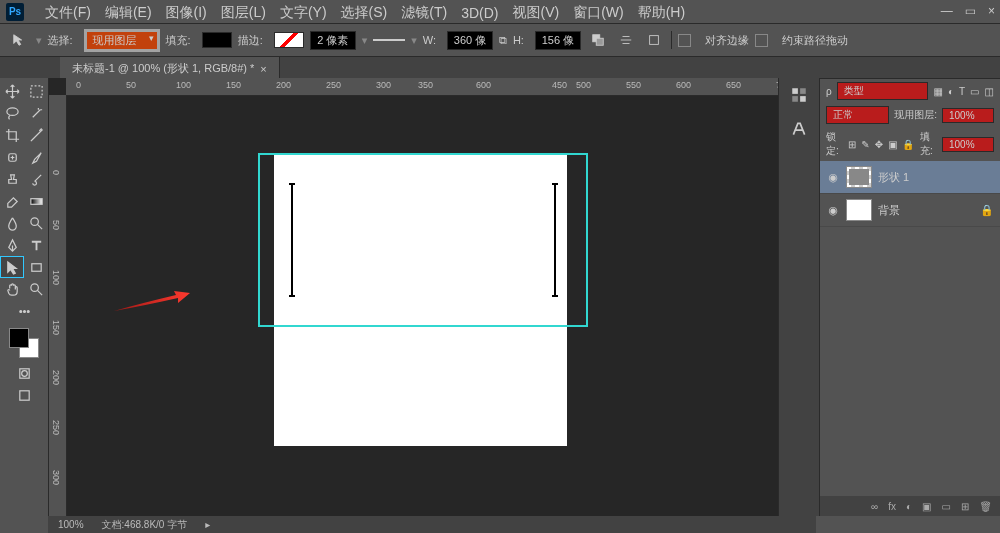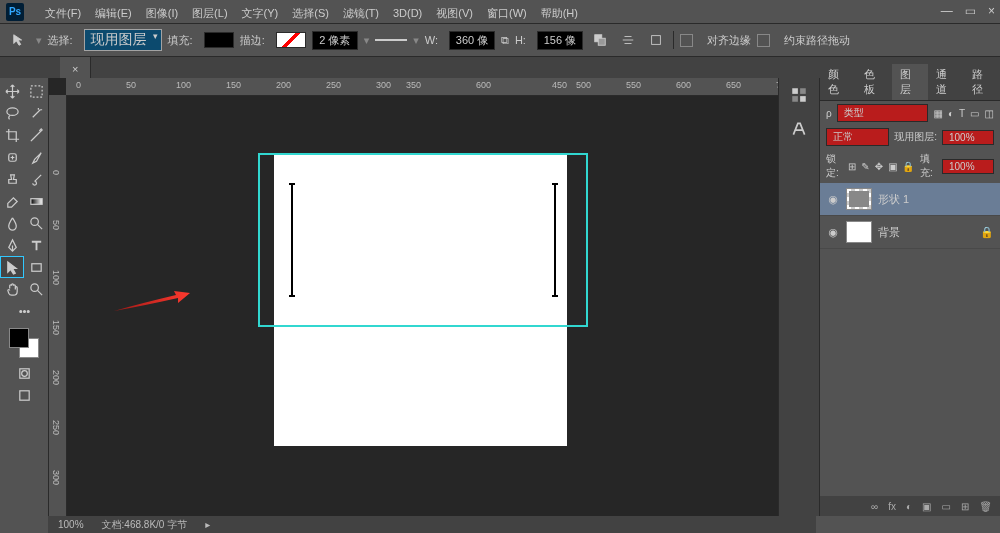--- a/index.html
+++ b/index.html
@@ -1,23 +1,23 @@
 <!DOCTYPE html>
 <html><head>
 <meta charset="utf-8">
 <style>
 html,body{margin:0;padding:0;width:1000px;height:533px;background:#535353;font-family:"Microsoft YaHei",Arial,sans-serif;font-size:11px;color:#ccc;overflow:hidden}
 .titlebar{height:23px;background:#535353;display:flex;align-items:center;padding-left:6px}
 .ps-logo{width:18px;height:18px;background:#001e36;color:#31a8ff;font-weight:bold;display:flex;align-items:center;justify-content:center;font-size:10px;border-radius:2px;margin-right:8px}
 .menubar{height:20px;display:flex;align-items:center;gap:0;padding-left:38px;background:#535353;margin-top:-20px}
-.menubar span{padding:0 7px;font-size:11px}
+.menubar span{padding:0 7px;font-size:14px}
 .win-controls{position:absolute;right:5px;top:4px;display:flex;gap:12px;color:#ccc;font-size:12px}
 .options-bar{height:32px;background:#535353;border-top:1px solid #2a2a2a;border-bottom:1px solid #2a2a2a;display:flex;align-items:center;padding:0 8px;gap:6px;font-size:11px}
 .opt-field{display:flex;align-items:center;gap:11px}
-.opt-dropdown{background:#0c4a6e;border:1px solid #a3a3a3;padding:1px 14px 1px 6px;color:#ccc;position:relative;min-width:50px;font-size:14px}
+.opt-dropdown{background:#c2410c;border:3px solid #a3a3a3;padding:1px 14px 1px 6px;color:#ccc;position:relative;min-width:50px;font-size:11px}
 .opt-dropdown:after{content:"▾";position:absolute;right:3px;font-size:9px}
 .swatch{width:28px;height:14px;border:1px solid #2a2a2a;background:#000}
 .opt-num{background:#000000;border:1px solid #2a2a2a;padding:1px 4px;min-width:36px;text-align:center;font-size:11px}
 .checkbox{width:11px;height:11px;border:1px solid #888;display:inline-block;margin-right:3px}
 .line-sample{width:32px;height:2px;background:#ccc;display:inline-block}
 .icon-btn{width:20px;height:18px;display:flex;align-items:center;justify-content:center;border:1px solid transparent}
 .icon-btn svg{width:14px;height:14px;stroke:#ccc;fill:#ccc}
 .tab-strip{height:23px;background:#424242;border-bottom:1px solid #2a2a2a;display:flex;padding-left:60px}
 .doc-tab{background:#535353;padding:3px 12px;font-size:11px;display:flex;align-items:center;gap:6px;border-right:1px solid #2a2a2a}
 .workspace{position:absolute;left:0;top:78px;right:0;bottom:17px;display:flex}
@@ -137,20 +137,21 @@
     <span>对齐边缘</span>
   </div>
   <div class="opt-field">
     <span class="checkbox"></span>
     <span>约束路径拖动</span>
   </div>
 </div>
 
 <div class="tab-strip">
   <div class="doc-tab">
+    <span>未标题-1 @ 100% (形状 1, RGB/8#) *</span>
     <span>×</span>
   </div>
 </div>
 
 <div class="workspace">
   <div class="toolbox">
     <div class="tool-row">
         <div class="tool">
           <svg viewBox="0 0 16 16">
             <path d="M8 1 L8 15 M1 8 L15 8 M8 1 L6 3 M8 1 L10 3 M8 15 L6 13 M8 15 L10 13 M1 8 L3 6 M1 8 L3 10 M15 8 L13 6 M15 8 L13 10"></path>
@@ -306,21 +307,21 @@
 
   <div class="canvas-wrap">
     <div class="ruler-h">
       <span class="tick" style="left:10px">0</span>
         <span class="tick" style="left:60px">50</span>
         <span class="tick" style="left:110px">100</span>
         <span class="tick" style="left:160px">150</span>
         <span class="tick" style="left:210px">200</span>
         <span class="tick" style="left:260px">250</span>
         <span class="tick" style="left:310px">300</span>
-        <span class="tick" style="left:340px">350</span>
+        <span class="tick" style="left:352px">350</span>
         <span class="tick" style="left:410px">600</span>
         <span class="tick" style="left:486px">450</span>
         <span class="tick" style="left:510px">500</span>
         <span class="tick" style="left:560px">550</span>
         <span class="tick" style="left:610px">600</span>
         <span class="tick" style="left:660px">650</span>
         <span class="tick" style="left:710px">700</span>
     </div>
     <div class="ruler-v">
       <span class="tick" style="top:75px">0</span>
@@ -358,27 +359,20 @@
           <rect x="9" y="2" width="5" height="5" fill="#888"></rect>
           <rect x="2" y="9" width="5" height="5" fill="#888"></rect>
           <rect x="9" y="9" width="5" height="5" fill="#ccc"></rect>
         </svg></div>
     <div><svg width="18" height="18" viewBox="0 0 16 16">
           <path d="M3 13 L7 3 L9 3 L13 13 M5 9 L11 9" stroke="#ccc" fill="none" stroke-width="1.5"></path>
         </svg></div>
   </div>
 
   <div class="right-panels">
-    <div class="panel-tabs">
-      <span>颜色</span>
-      <span>色板</span>
-      <span class="active">图层</span>
-      <span>通道</span>
-      <span>路径</span>
-    </div>
     <div class="panel-body">
       <div class="prop-row">
         <span style="font-size:10px">ρ</span>
         <div class="prop-dd">类型</div>
         <span>▦</span>
         <span>◐</span>
         <span>T</span>
         <span>▭</span>
         <span>◫</span>
       </div>

